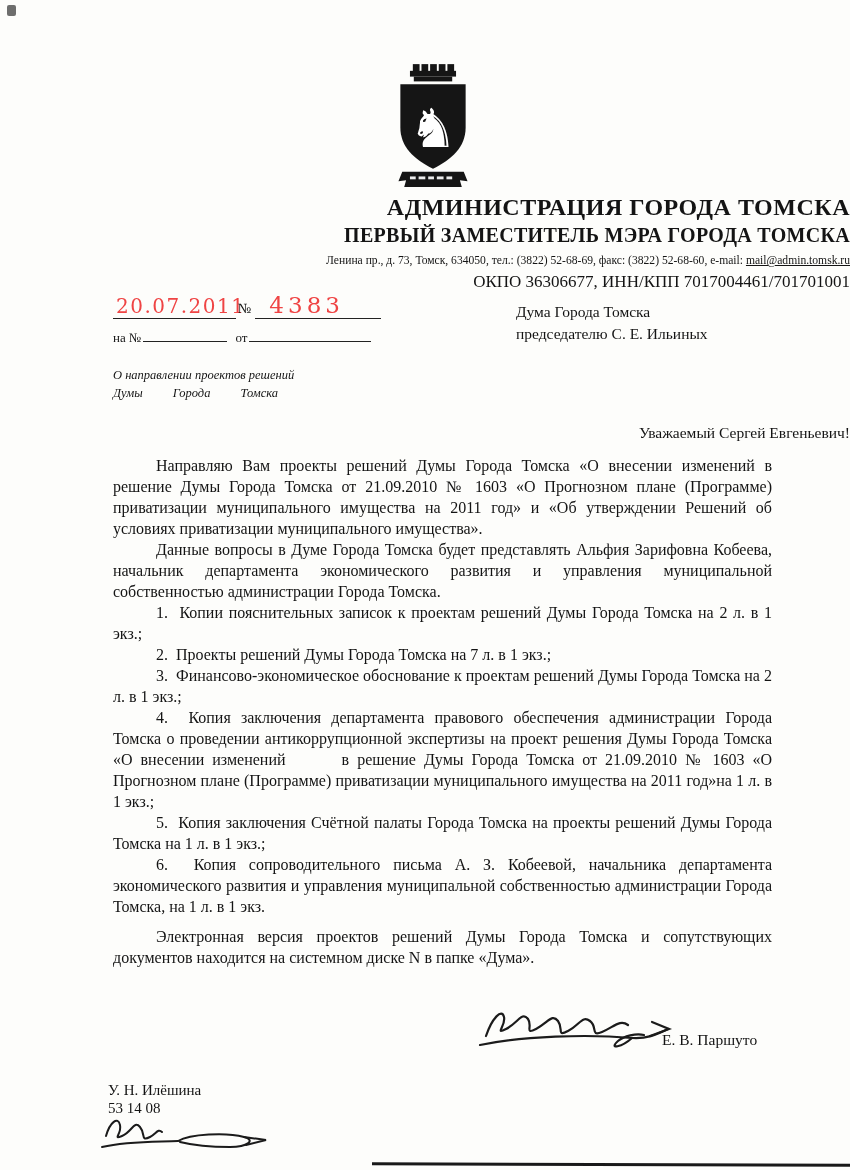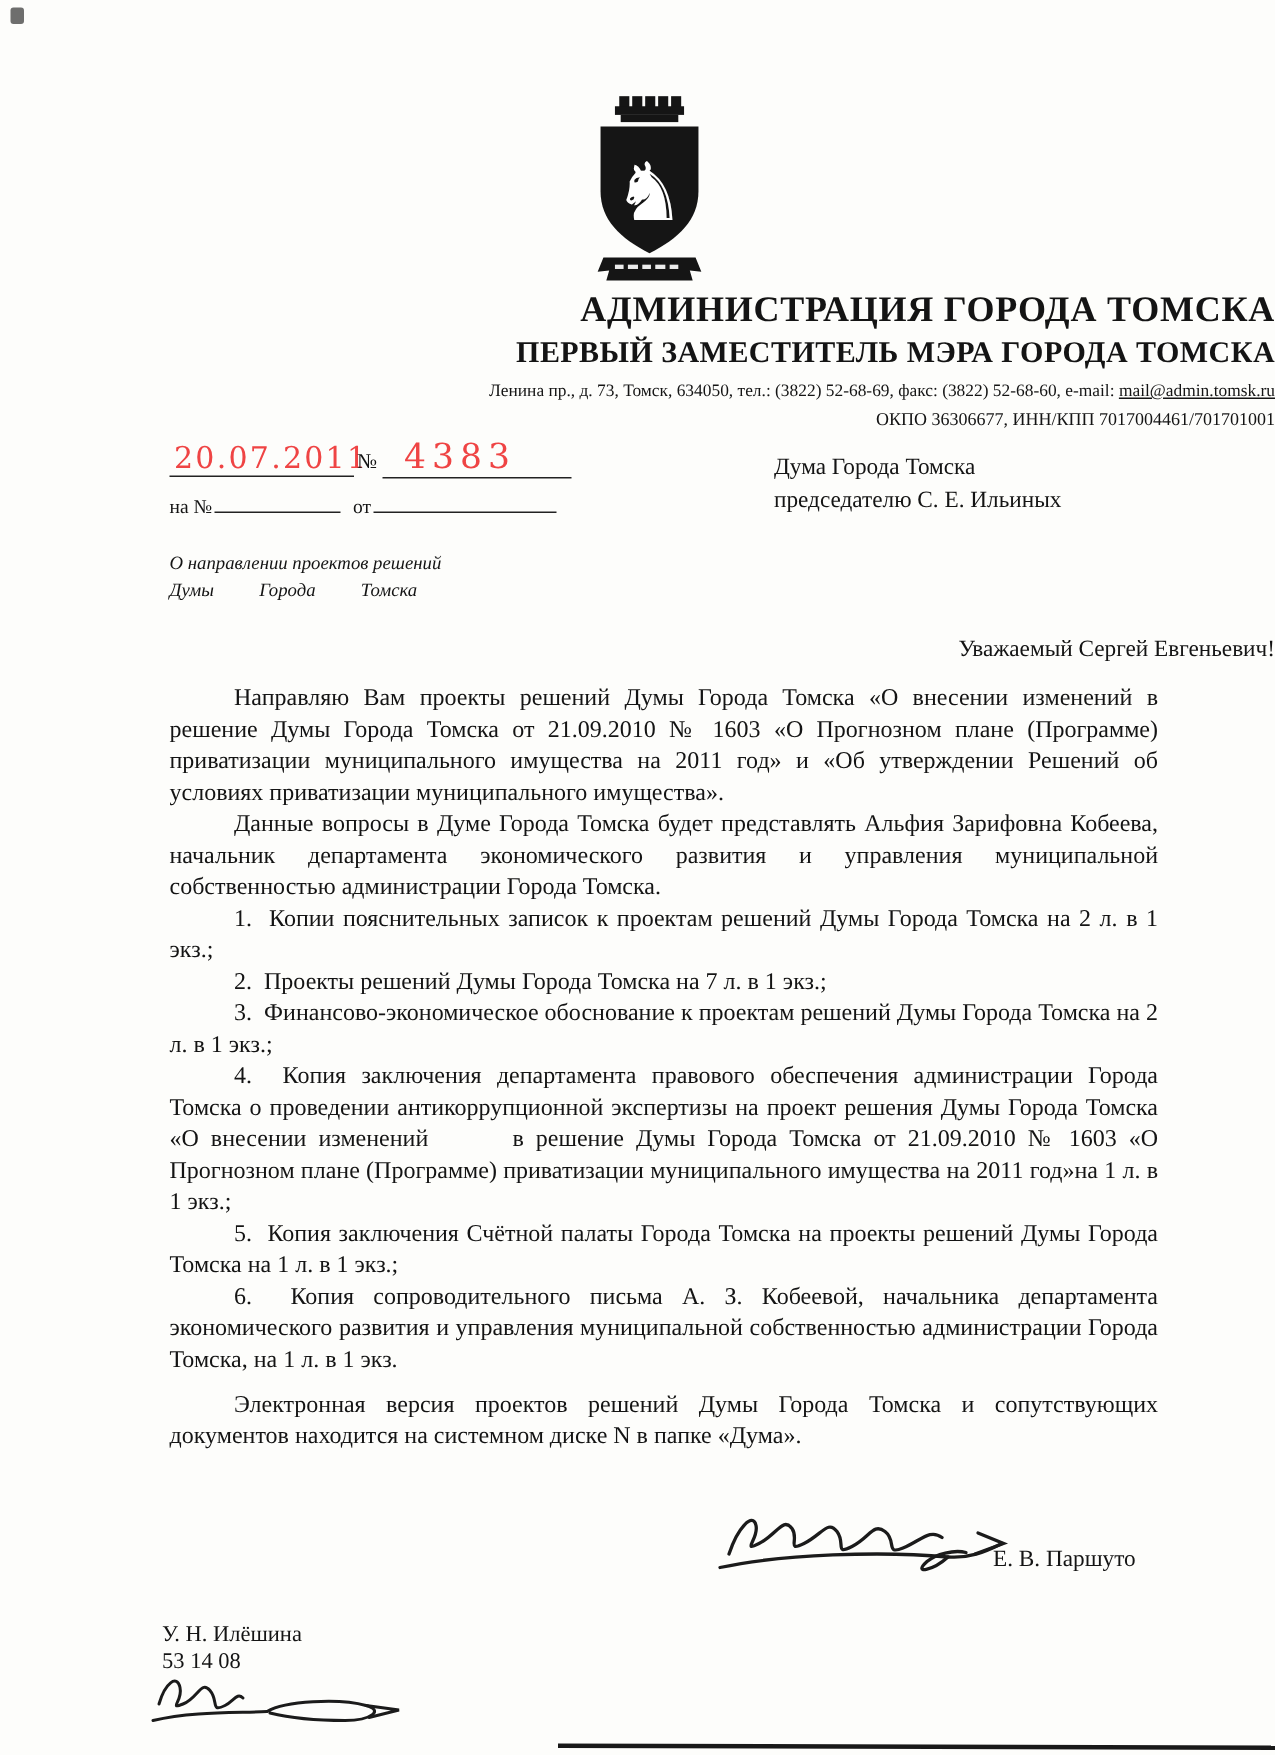--- a/index.html
+++ b/index.html
@@ -16,21 +16,21 @@
   .center { left: 0; right: 0; text-align: right; }
 
   .speck { left: 7px; top: 5px; width: 9px; height: 11px; background: #4a4a4a; opacity: .8; border-radius: 2px; }
 
   .emblem { left: 385px; top: 64px; }
 
   .org-name  { top: 194px; font-size: 24px; font-weight: 700; letter-spacing: .5px; }
   .dept-name { top: 224px; font-size: 20px; font-weight: 700; letter-spacing: .3px; }
   .address   { top: 254px; font-size: 11.6px; }
   .address .email { text-decoration: underline; }
-  .codes     { top: 272px; font-size: 12px; }
+  .codes     { top: 272px; font-size: 17px; }
 
   .ref { left: 113px; top: 292px; width: 280px; }
   .ref-line1 { display: flex; align-items: baseline; }
   .hw { color: #ef4444; font-family: "DejaVu Serif", serif; }
   .hw-date { font-size: 20px; width: 120px; border-bottom: 1.2px solid #222; letter-spacing: 1.5px; padding-left: 3px; }
   .num-sign { font-size: 14px; padding: 0 4px 0 2px; }
   .hw-num { font-size: 23px; width: 112px; border-bottom: 1.2px solid #222; letter-spacing: 4px; padding-left: 14px; }
   .ref-line2 { margin-top: 9px; font-size: 13px; display: flex; align-items: baseline; }
   .blank { display: inline-block; border-bottom: 1.2px solid #222; height: 13px; }
   .blank-a { width: 84px; margin-right: 8px; margin-left: 2px; }

